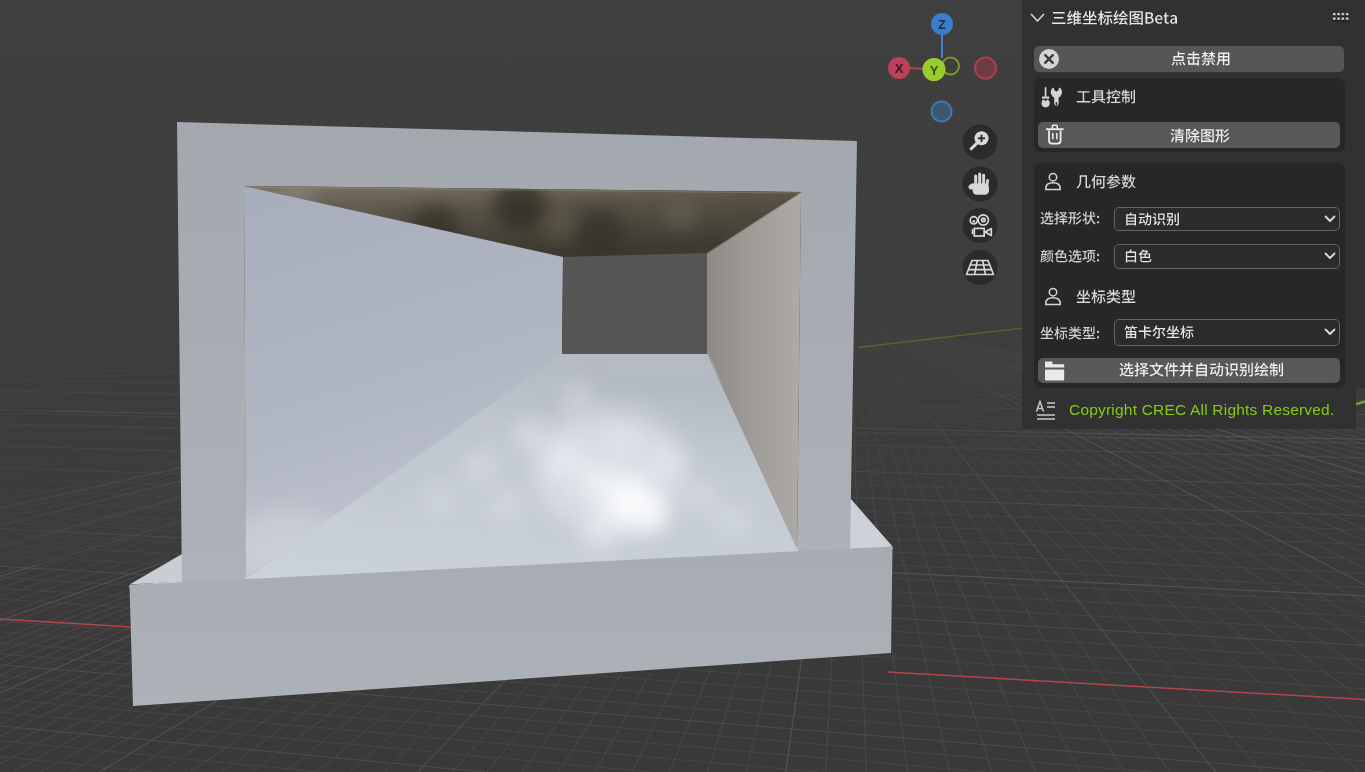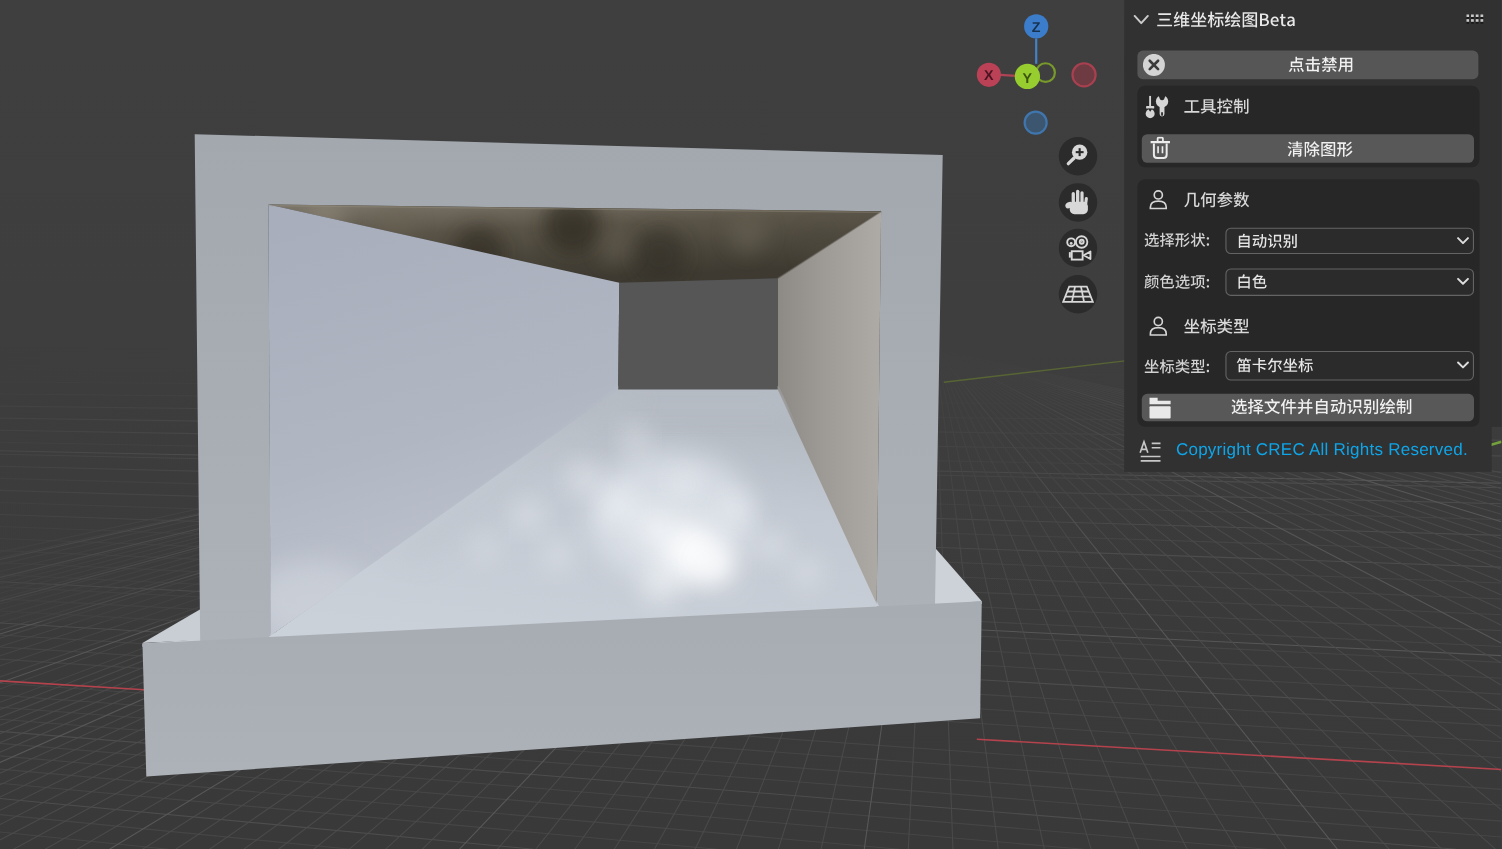--- a/index.html
+++ b/index.html
@@ -451,12 +451,12 @@
     <svg width="165.0" height="18.0" viewBox="0 -13.20 165.0 18.00" style="overflow:visible;display:block">
       <path fill="#f0f0f0" d="M0.8 -11.4C1.6 -10.7 2.7 -9.6 3.1 -8.9L4.3 -9.8C3.8 -10.5 2.8 -11.5 1.9 -12.2ZM6.5 -12.2C6.2 -10.9 5.5 -9.6 4.7 -8.7C5.1 -8.5 5.7 -8.2 5.9 -7.9C6.3 -8.4 6.6 -8.9 6.9 -9.5H9V-7.5H4.8V-6.2H7.4C7.2 -4.5 6.6 -3.1 4.4 -2.4C4.7 -2.1 5.1 -1.6 5.3 -1.2C7.8 -2.2 8.5 -3.9 8.8 -6.2H10.1V-3.1C10.1 -1.8 10.4 -1.3 11.6 -1.3C11.9 -1.3 12.7 -1.3 13 -1.3C14 -1.3 14.3 -1.8 14.5 -3.8C14.1 -3.9 13.5 -4.1 13.2 -4.3C13.2 -2.9 13.1 -2.7 12.8 -2.7C12.6 -2.7 12 -2.7 11.9 -2.7C11.5 -2.7 11.5 -2.7 11.5 -3.1V-6.2H14.3V-7.5H10.4V-9.5H13.7V-10.7H10.4V-12.6H9V-10.7H7.5C7.6 -11.1 7.8 -11.5 7.9 -11.9ZM3.9 -6.9H0.8V-5.6H2.5V-1.3C1.9 -1 1.2 -0.5 0.6 0.1L1.5 1.3C2.4 0.4 3.2 -0.4 3.8 -0.4C4.1 -0.4 4.5 0 5.1 0.4C6.1 0.9 7.3 1.1 9.1 1.1C10.6 1.1 13 1 14.1 1C14.2 0.6 14.4 -0.1 14.5 -0.5C13.1 -0.3 10.8 -0.2 9.1 -0.2C7.6 -0.2 6.3 -0.3 5.4 -0.9C4.7 -1.3 4.3 -1.6 3.9 -1.7Z M17.5 -12.6V-9.7H15.6V-8.4H17.5V-5.5L15.5 -4.9L15.8 -3.6L17.5 -4.1V-0.4C17.5 -0.2 17.4 -0.1 17.2 -0.1C17.1 -0.1 16.5 -0.1 15.9 -0.1C16.1 0.3 16.3 0.9 16.3 1.2C17.3 1.2 17.9 1.2 18.3 1C18.7 0.7 18.9 0.4 18.9 -0.4V-4.5L20.5 -5L20.4 -6.3L18.9 -5.9V-8.4H20.6V-9.7H18.9V-12.6ZM26.8 -10.7C26.3 -10 25.6 -9.4 24.9 -8.9C24.3 -9.4 23.7 -10 23.3 -10.7ZM21 -11.9V-10.7H21.9C22.4 -9.8 23.1 -8.9 23.9 -8.2C22.8 -7.6 21.5 -7.1 20.2 -6.8C20.5 -6.5 20.9 -6 21 -5.6C22.3 -6 23.7 -6.6 24.9 -7.4C26.1 -6.6 27.4 -6 28.8 -5.6C29 -6 29.4 -6.5 29.7 -6.8C28.3 -7.1 27.1 -7.6 26 -8.2C27.1 -9.1 28.1 -10.2 28.7 -11.5L27.9 -12L27.6 -11.9ZM24.2 -6.2V-5H21.2V-3.7H24.2V-2.4H20.5V-1.1H24.2V1.3H25.6V-1.1H29.4V-2.4H25.6V-3.7H28.4V-5H25.6V-6.2Z M36.3 -12.3C36.7 -11.6 37.1 -10.7 37.3 -10.1H30.7V-8.7H33.1C33.9 -6.5 35 -4.6 36.5 -3C34.9 -1.7 32.9 -0.8 30.5 -0.1C30.8 0.2 31.2 0.9 31.4 1.2C33.8 0.5 35.9 -0.6 37.5 -2C39.2 -0.6 41.2 0.5 43.6 1.2C43.8 0.8 44.3 0.1 44.6 -0.2C42.2 -0.7 40.3 -1.7 38.7 -3C40.1 -4.5 41.2 -6.4 42 -8.7H44.4V-10.1H37.5L38.9 -10.5C38.7 -11.1 38.2 -12.1 37.8 -12.8ZM37.6 -4C36.3 -5.3 35.2 -6.9 34.5 -8.7H40.4C39.7 -6.8 38.8 -5.3 37.6 -4Z M49.7 -5.3V-3.9H54V1.3H55.4V-3.9H59.4V-5.3H55.4V-8.3H58.7V-9.7H55.4V-12.5H54V-9.7H52.3C52.5 -10.3 52.6 -10.9 52.7 -11.6L51.4 -11.9C51 -10 50.4 -8 49.6 -6.8C49.9 -6.7 50.5 -6.3 50.8 -6.1C51.2 -6.7 51.5 -7.5 51.8 -8.3H54V-5.3ZM48.9 -12.6C48.1 -10.4 46.8 -8.2 45.4 -6.8C45.6 -6.4 46 -5.7 46.2 -5.3C46.6 -5.8 47 -6.2 47.3 -6.8V1.2H48.7V-8.9C49.3 -10 49.8 -11.1 50.2 -12.2Z M69.4 -8.2V-5.3H65.6V-5.5V-8.2ZM70.4 -12.7C70.1 -11.8 69.6 -10.5 69.1 -9.6H64.8L66.1 -10.1C65.8 -10.8 65.1 -11.9 64.5 -12.7L63.2 -12.2C63.8 -11.4 64.4 -10.3 64.6 -9.6H61.3V-8.2H64.1V-5.6V-5.3H60.7V-3.9H64C63.8 -2.4 63 -0.9 60.8 0.2C61.1 0.5 61.6 1 61.8 1.4C64.5 0 65.3 -1.9 65.5 -3.9H69.4V1.3H70.9V-3.9H74.3V-5.3H70.9V-8.2H73.8V-9.6H70.6C71.1 -10.4 71.6 -11.4 72 -12.3Z M78.8 -6H86.4V-4.1H78.8ZM78.8 -7.4V-9.3H86.4V-7.4ZM78.8 -2.8H86.4V-0.9H78.8ZM81.6 -12.7C81.6 -12.1 81.3 -11.3 81.2 -10.7H77.3V1.3H78.8V0.5H86.4V1.2H87.9V-10.7H82.6C82.8 -11.2 83.1 -11.9 83.3 -12.5Z M91.3 -11.5V-10.2H97.1V-11.5ZM99.6 -12.4C99.6 -11.3 99.6 -10.3 99.5 -9.3H97.6V-7.9H99.5C99.3 -4.6 98.7 -1.6 96.8 0.2C97.1 0.4 97.6 0.9 97.8 1.2C100 -0.9 100.7 -4.2 100.9 -7.9H102.8C102.6 -2.9 102.5 -0.9 102.1 -0.5C102 -0.3 101.8 -0.3 101.5 -0.3C101.2 -0.3 100.5 -0.3 99.7 -0.3C99.9 0 100.1 0.6 100.1 1C100.9 1.1 101.7 1.1 102.2 1C102.7 1 103 0.8 103.3 0.4C103.9 -0.3 104 -2.5 104.2 -8.6C104.2 -8.8 104.2 -9.3 104.2 -9.3H100.9C101 -10.3 101 -11.4 101 -12.4ZM91.3 -0.5C91.7 -0.7 92.3 -0.9 96.3 -1.9L96.5 -1L97.8 -1.4C97.5 -2.4 96.9 -4.2 96.3 -5.5L95.1 -5.2C95.4 -4.5 95.7 -3.8 95.9 -3.1L92.8 -2.4C93.3 -3.6 93.9 -5.2 94.2 -6.6H97.4V-7.9H90.8V-6.6H92.8C92.4 -5 91.8 -3.3 91.6 -2.8C91.4 -2.2 91.2 -1.9 90.9 -1.8C91 -1.4 91.3 -0.8 91.3 -0.5Z M112.9 -10.3H117V-6.1H112.9ZM111.5 -11.7V-4.8H118.5V-11.7ZM115.9 -3C116.7 -1.7 117.6 0.1 117.9 1.2L119.3 0.6C119 -0.5 118.1 -2.2 117.3 -3.5ZM112.5 -3.4C112.1 -1.9 111.3 -0.5 110.3 0.4C110.7 0.6 111.3 1 111.6 1.2C112.6 0.2 113.5 -1.4 114 -3.1ZM106.4 -11.5C107.2 -10.8 108.3 -9.8 108.7 -9.1L109.7 -10.1C109.2 -10.7 108.1 -11.7 107.3 -12.3ZM105.7 -8V-6.6H107.6V-1.8C107.6 -1 107.1 -0.3 106.8 -0C107 0.2 107.5 0.6 107.6 0.9C107.9 0.6 108.3 0.2 111 -2C110.9 -2.3 110.6 -2.8 110.5 -3.2L109 -2.1V-8Z M129.2 -10.8V-2.5H130.6V-10.8ZM132.4 -12.4V-0.5C132.4 -0.2 132.3 -0.2 132 -0.1C131.7 -0.1 130.9 -0.1 129.9 -0.2C130.1 0.2 130.3 0.9 130.4 1.3C131.7 1.3 132.6 1.2 133.1 1C133.6 0.8 133.8 0.3 133.8 -0.5V-12.4ZM122.6 -10.7H126V-8.2H122.6ZM121.3 -12V-6.9H127.4V-12ZM123.3 -6.6 123.3 -5.4H120.8V-4.2H123.2C122.9 -2.2 122.2 -0.7 120.4 0.3C120.7 0.5 121.1 1 121.3 1.3C123.4 0.1 124.2 -1.8 124.5 -4.2H126.3C126.2 -1.6 126 -0.6 125.8 -0.4C125.7 -0.2 125.6 -0.2 125.3 -0.2C125.1 -0.2 124.6 -0.2 124 -0.2C124.2 0.1 124.3 0.7 124.4 1.1C125 1.1 125.7 1.1 126 1.1C126.5 1 126.7 0.9 127 0.6C127.4 0.1 127.6 -1.3 127.7 -4.9C127.7 -5.1 127.7 -5.4 127.7 -5.4H124.6L124.7 -6.6Z M135.5 -0.9 135.9 0.5C137.2 -0 138.8 -0.7 140.4 -1.3L140.2 -2.5C138.4 -1.9 136.7 -1.3 135.5 -0.9ZM135.9 -6.3C136.1 -6.4 136.4 -6.5 137.7 -6.6C137.2 -5.8 136.8 -5.2 136.6 -4.9C136.2 -4.4 135.8 -4 135.5 -3.9C135.7 -3.6 135.9 -2.9 136 -2.7C136.3 -2.9 136.8 -3 140.2 -3.9C140.2 -4.2 140.2 -4.8 140.2 -5.1L137.9 -4.6C138.9 -5.9 139.8 -7.4 140.5 -8.9L139.3 -9.6C139.1 -9 138.8 -8.4 138.4 -7.9L137.1 -7.7C137.9 -9 138.7 -10.7 139.2 -12.2L137.9 -12.8C137.4 -11 136.5 -9 136.2 -8.5C135.9 -8 135.7 -7.7 135.4 -7.6C135.6 -7.2 135.8 -6.6 135.9 -6.3ZM144.5 -12.7C143.6 -10.7 142 -8.9 140.3 -7.8C140.5 -7.5 140.9 -6.7 141 -6.4C141.4 -6.7 141.8 -7 142.2 -7.4V-6.4H147.5V-7.6C147.9 -7.3 148.3 -6.9 148.7 -6.6C148.8 -7 149.2 -7.6 149.4 -8C148.1 -8.8 146.4 -10.3 145.5 -11.7L145.8 -12.3ZM147.4 -7.7H142.6C143.4 -8.5 144.2 -9.5 144.9 -10.5C145.6 -9.6 146.5 -8.6 147.4 -7.7ZM141 1C141.4 0.8 142.1 0.7 147.4 0.1C147.6 0.6 147.8 1 147.9 1.3L149.1 0.7C148.7 -0.3 147.8 -1.8 146.9 -3L145.8 -2.5C146.1 -2 146.4 -1.5 146.7 -1L143 -0.6C143.6 -1.6 144.3 -2.9 144.8 -3.8H148.9V-5.1H140.9V-3.8H143.3C142.8 -2.8 141.8 -1.2 141.5 -0.8C141.2 -0.5 140.8 -0.4 140.5 -0.3C140.7 -0.1 140.9 0.6 141 1Z M159.9 -11.3V-3H161.2V-11.3ZM162.6 -12.5V-0.5C162.6 -0.3 162.5 -0.2 162.3 -0.2C162 -0.2 161.2 -0.2 160.4 -0.2C160.6 0.2 160.8 0.8 160.8 1.2C162 1.2 162.8 1.2 163.3 0.9C163.8 0.7 164 0.3 164 -0.5V-12.5ZM151.9 -12.3C151.7 -10.9 151.1 -9.4 150.5 -8.4C150.8 -8.3 151.4 -8.1 151.7 -7.9H150.6V-6.6H154.2V-5.3H151.3V0H152.5V-4H154.2V1.2H155.5V-4H157.3V-1.3C157.3 -1.2 157.2 -1.1 157.1 -1.1C156.9 -1.1 156.5 -1.1 155.9 -1.1C156.1 -0.8 156.3 -0.3 156.3 0.1C157.1 0.1 157.7 0.1 158.1 -0.1C158.5 -0.3 158.6 -0.7 158.6 -1.3V-5.3H155.5V-6.6H159V-7.9H155.5V-9.3H158.4V-10.6H155.5V-12.6H154.2V-10.6H152.9C153 -11.1 153.2 -11.6 153.3 -12.1ZM154.2 -7.9H151.7C152 -8.3 152.2 -8.8 152.4 -9.3H154.2Z"></path>
     </svg>
   </div>
 <svg class="abs" style="left:1035px;top:399px" width="22" height="22" viewBox="0 0 22 22">
     <g stroke="#c8c8c8" stroke-width="1.5" fill="none">
       <path d="M1.5,12.5 L5,2.5 L8.5,12.5 M2.8,9.5 L7.3,9.5"></path>
       <path d="M12,4 L20,4 M12,8 L20,8 M2,16 L20,16 M2,20 L20,20"></path>
     </g>
   </svg>
-<div class="abs" style="left:1069px;top:401px;font-size:15.5px;color:#0ea5e9;letter-spacing:0.2px">Copyright CREC All Rights Reserved.</div>
+<div class="abs" style="left:1069px;top:401px;font-size:15.5px;color:#84cc16;letter-spacing:0.2px">Copyright CREC All Rights Reserved.</div>
 </body></html>

